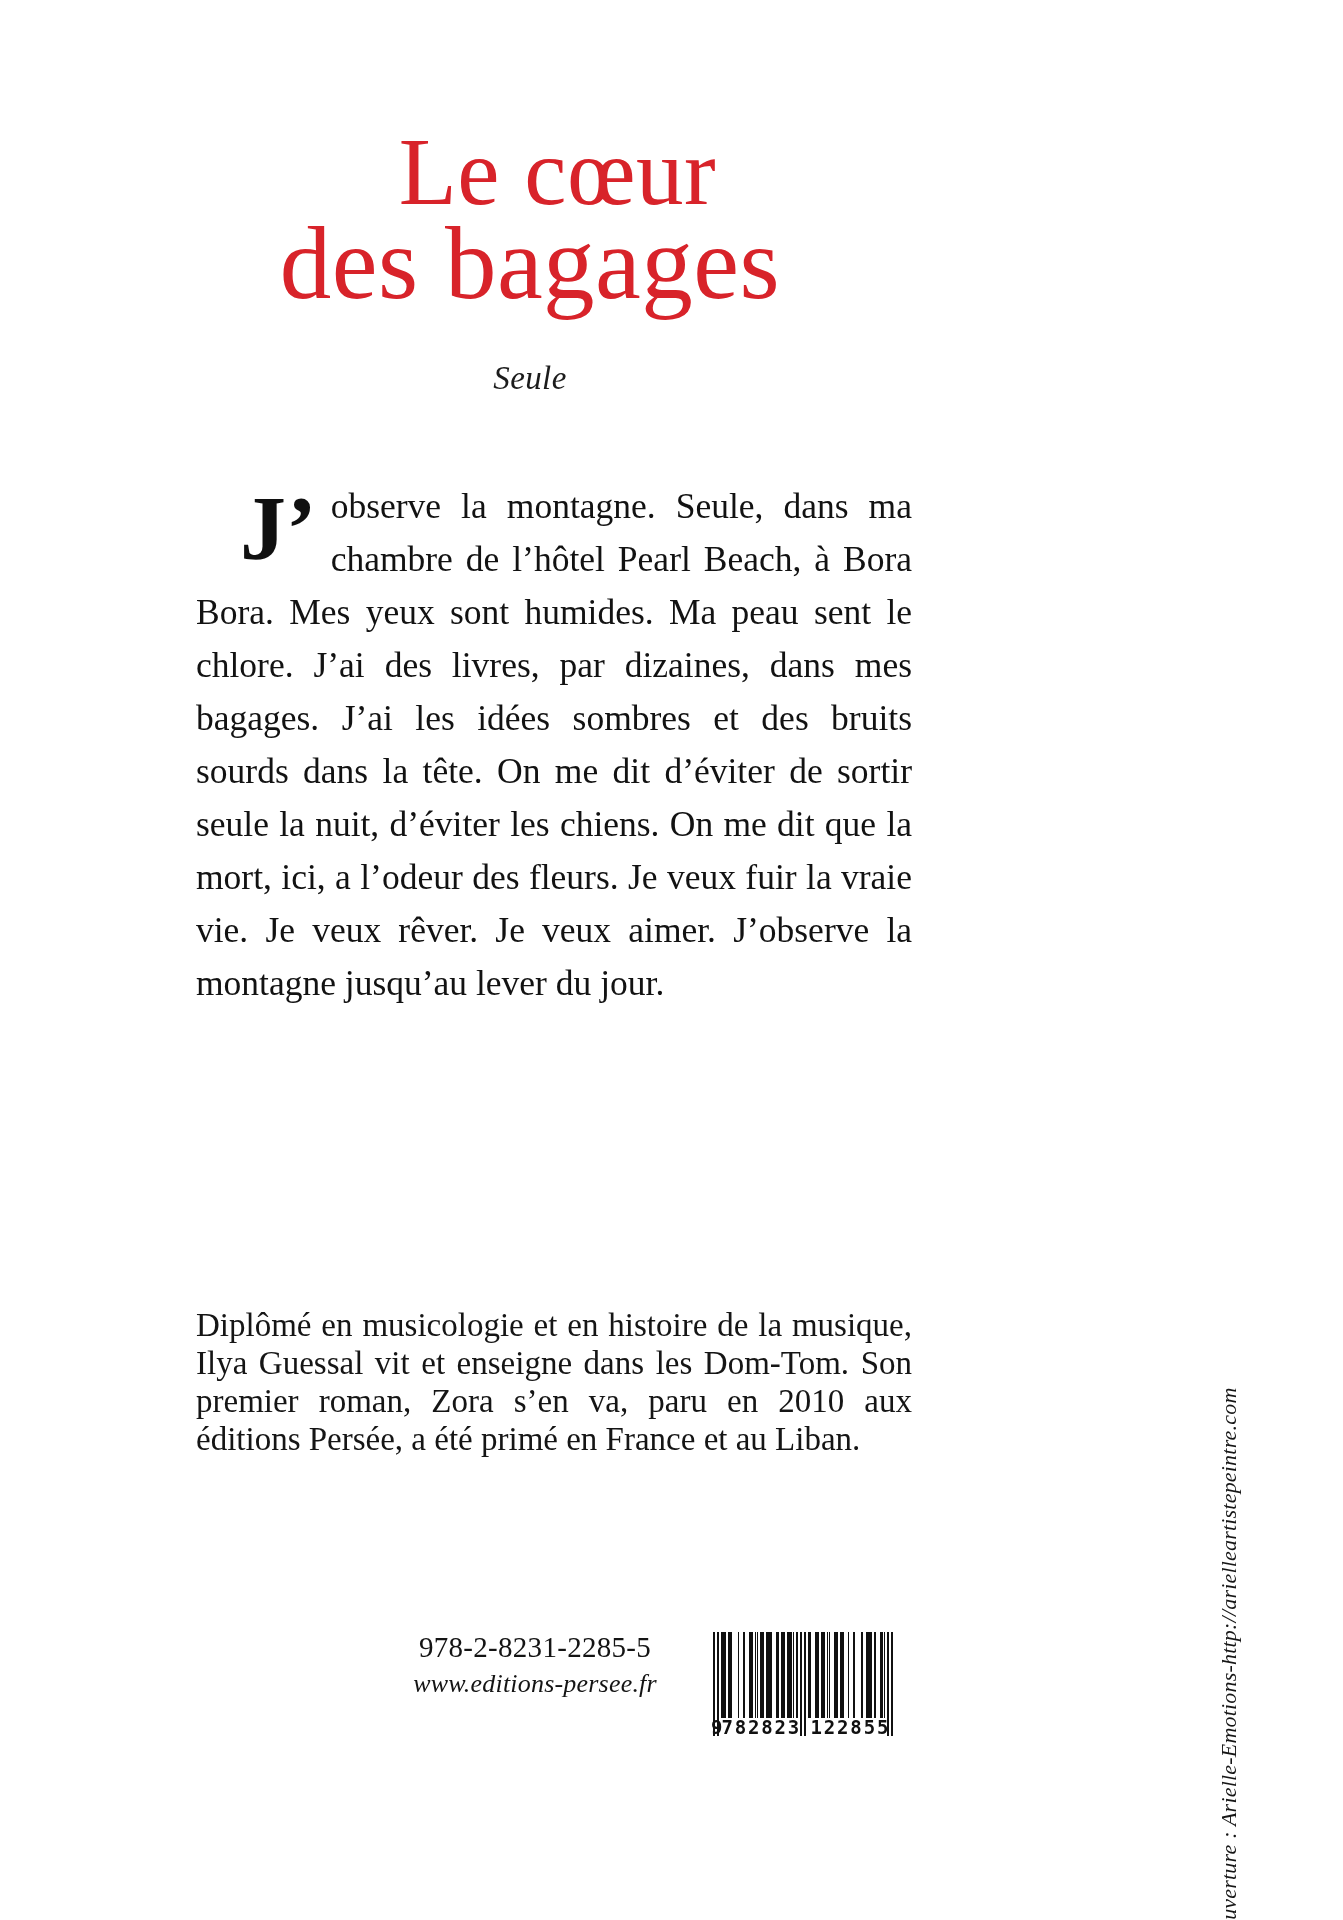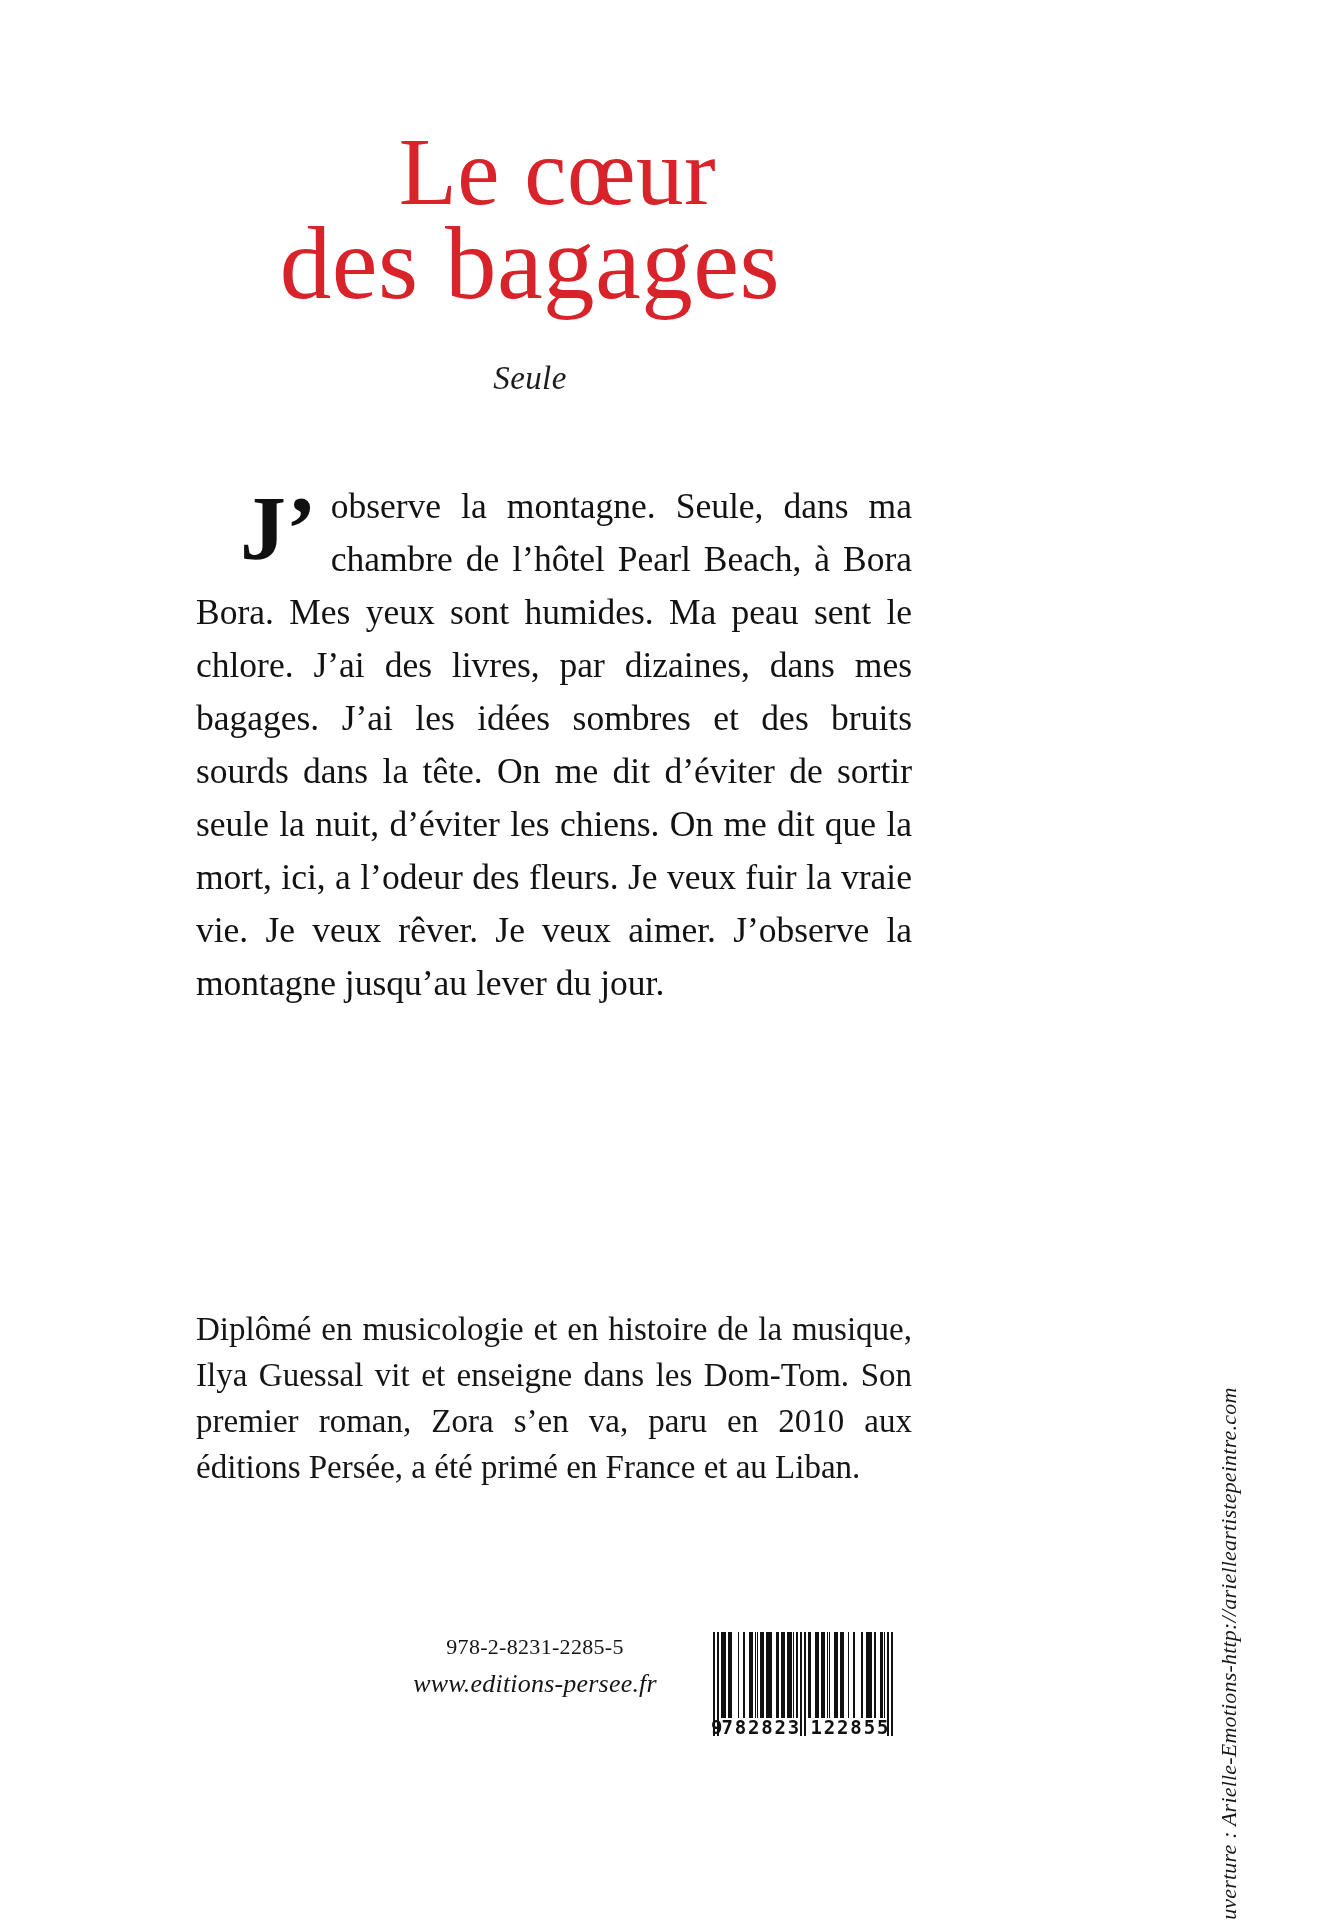--- a/index.html
+++ b/index.html
@@ -86,21 +86,21 @@
   }
 
   
   #bio {
     position: absolute;
     left: 196px;
     top: 1306px;
     width: 716px;
     text-align: justify;
     font-size: 33px;
-    line-height: 46px;
+    line-height: 38px;
     color: #151515;
   }
 
   
   #footer {
     position: absolute;
     left: 0;
     top: 1628px;
     width: 1343px;
     height: 170px;
@@ -112,21 +112,21 @@
     width: 290px;
     text-align: center;
   }
   #price {
     font-size: 37px;
     line-height: 42px;
     color: #141414;
     letter-spacing: 0.5px;
   }
   #isbn {
-    font-size: 22px;
+    font-size: 29px;
     line-height: 38px;
     color: #141414;
     letter-spacing: 0.3px;
   }
   #website {
     font-size: 26px;
     line-height: 36px;
     font-style: italic;
     color: #141414;
     letter-spacing: 0.2px;

